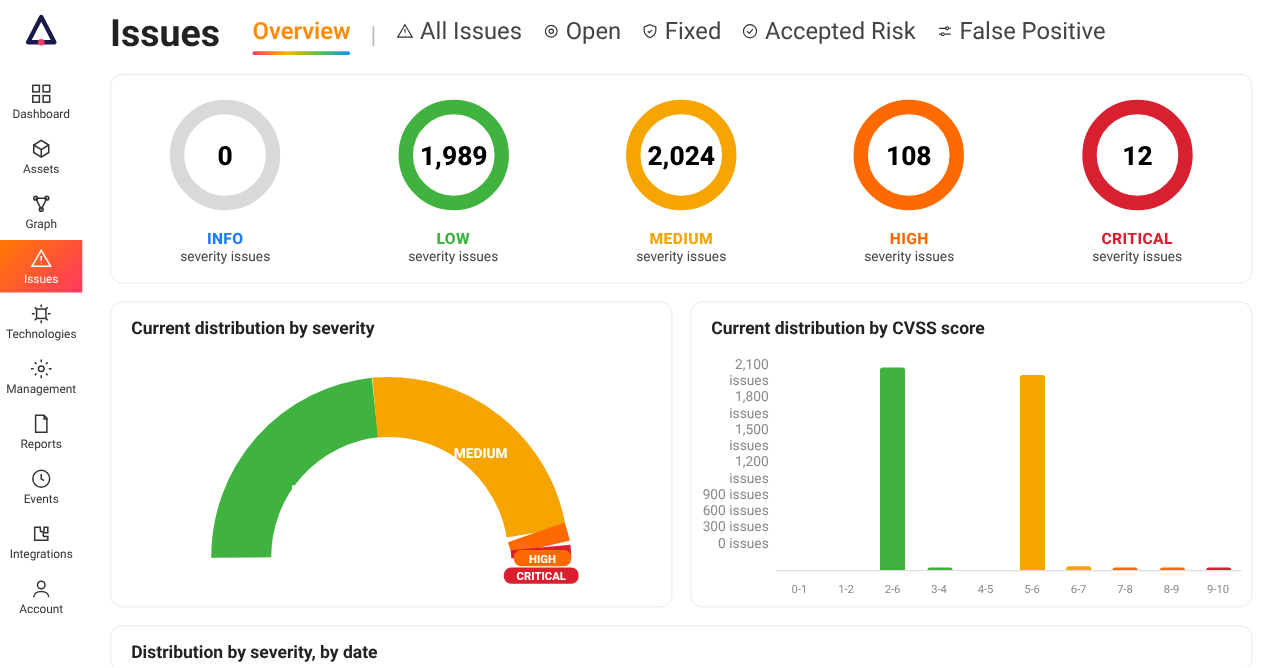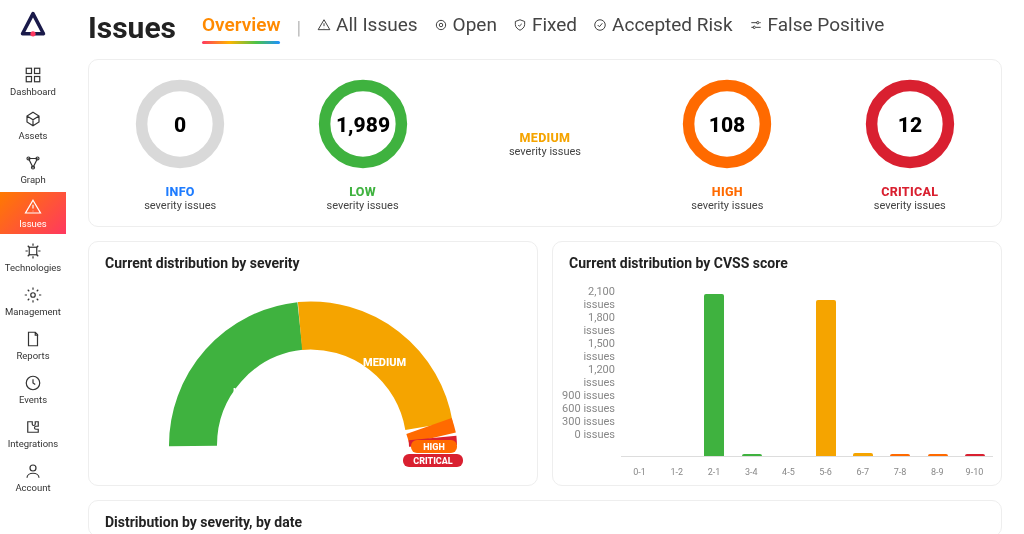--- a/index.html
+++ b/index.html
@@ -215,20 +215,26 @@
         <div class="ring">
             <svg viewBox="0 0 100 100">
               <circle cx="50" cy="50" r="40" fill="none" stroke="#3fb23f" stroke-width="12"></circle>
               <text x="50" y="58" text-anchor="middle" class="ring-count" font-size="24" font-weight="800">1,989</text>
             </svg>
           </div>
         <div class="sev-label" style="color:#3fb23f">LOW</div>
         <div class="sev-sub">severity issues</div>
       </div>
       <div class="sev-item">
+        <div class="ring">
+            <svg viewBox="0 0 100 100">
+              <circle cx="50" cy="50" r="40" fill="none" stroke="#f5a400" stroke-width="12"></circle>
+              <text x="50" y="58" text-anchor="middle" class="ring-count" font-size="24" font-weight="800">2,024</text>
+            </svg>
+          </div>
         <div class="sev-label" style="color:#f5a400">MEDIUM</div>
         <div class="sev-sub">severity issues</div>
       </div>
       <div class="sev-item">
         <div class="ring">
             <svg viewBox="0 0 100 100">
               <circle cx="50" cy="50" r="40" fill="none" stroke="#ff6a00" stroke-width="12"></circle>
               <text x="50" y="58" text-anchor="middle" class="ring-count" font-size="24" font-weight="800">108</text>
             </svg>
           </div>
@@ -287,21 +293,21 @@
               <div class="bar" style="left: 42.4%; height: 0%; background: rgb(245, 164, 0);"></div>
               <div class="bar" style="left: 52.4%; height: 91.4286%; background: rgb(245, 164, 0);"></div>
               <div class="bar" style="left: 62.4%; height: 1.66667%; background: rgb(245, 164, 0);"></div>
               <div class="bar" style="left: 72.4%; height: 1.42857%; background: rgb(255, 106, 0);"></div>
               <div class="bar" style="left: 82.4%; height: 1.42857%; background: rgb(255, 106, 0);"></div>
               <div class="bar" style="left: 92.4%; height: 0.952381%; background: rgb(217, 32, 48);"></div>
             </div>
           <div class="x-axis" id="x-axis">
               <div>0-1</div>
               <div>1-2</div>
-              <div>2-1</div>
+              <div>2-6</div>
               <div>3-4</div>
               <div>4-5</div>
               <div>5-6</div>
               <div>6-7</div>
               <div>7-8</div>
               <div>8-9</div>
               <div>9-10</div>
             </div>
         </div>
       </div>

